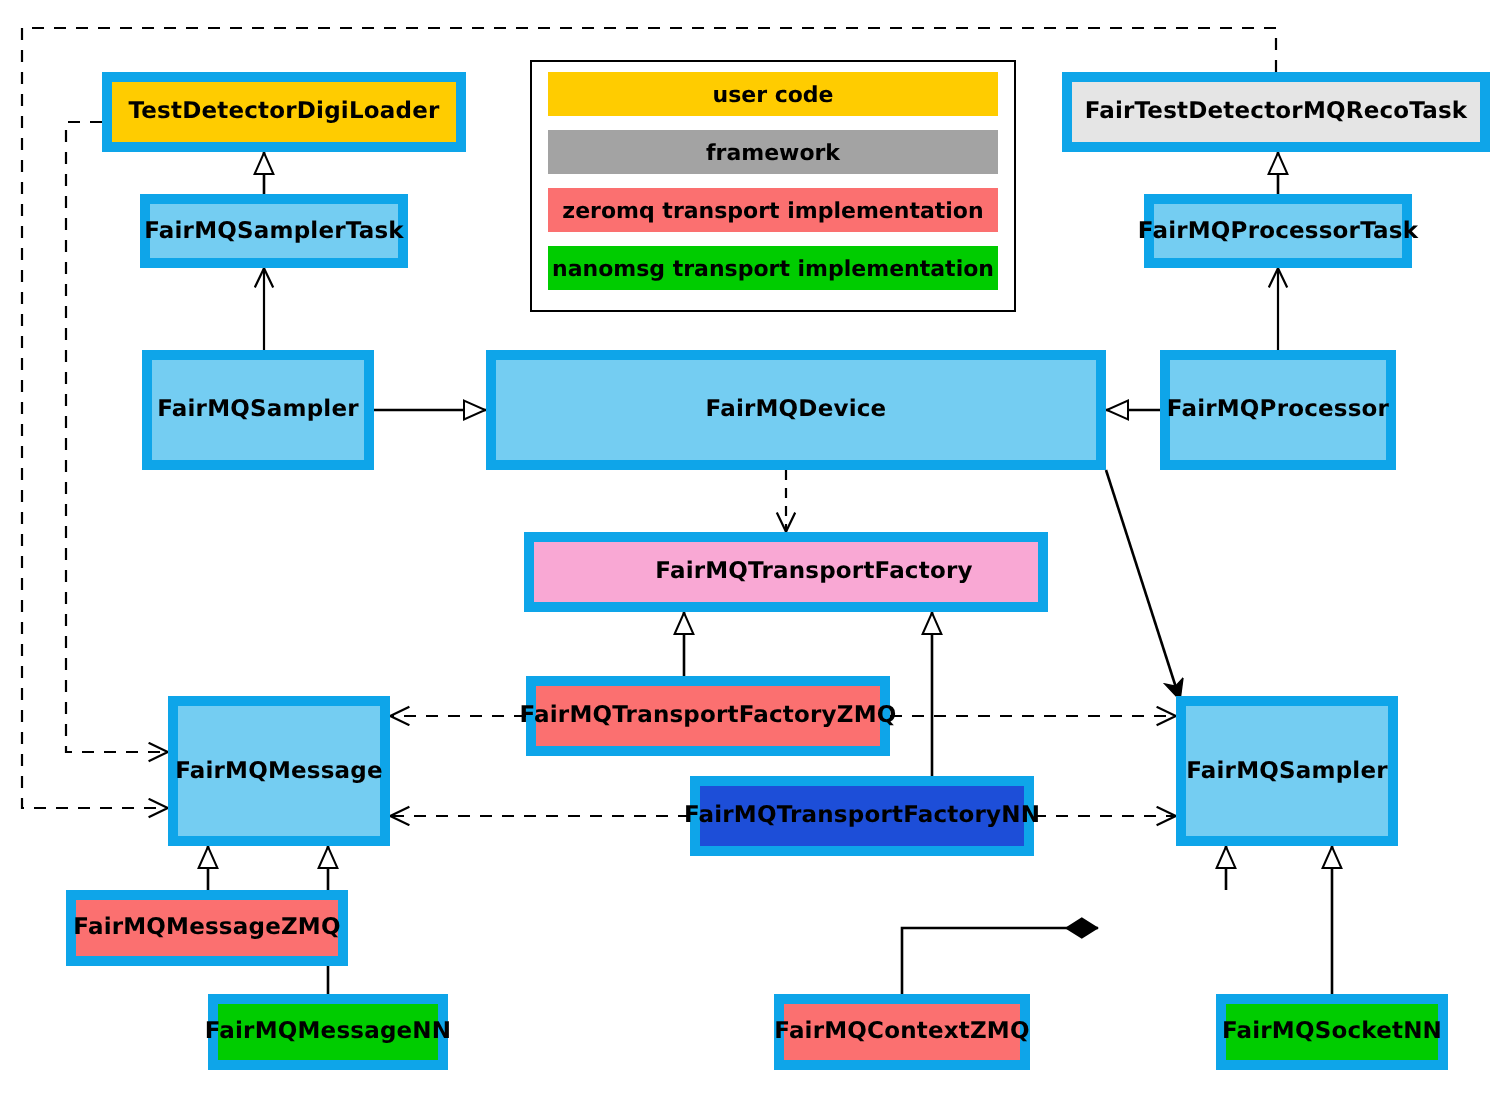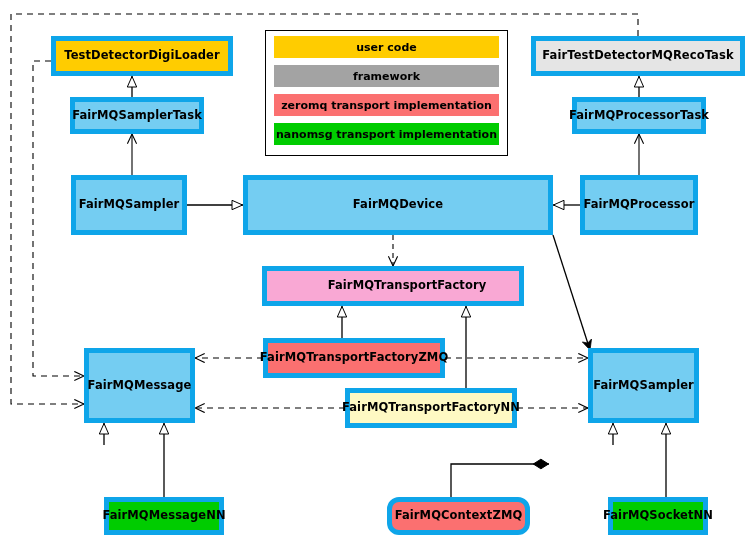--- a/index.html
+++ b/index.html
@@ -129,27 +129,28 @@
   <div class="node" style="left:580px;top:175px;width:118px;height:60px;background:#74CDF2;">FairMQProcessor</div>
 
   <div class="node abstract" style="left:572px;top:97px;width:134px;height:37px;background:#74CDF2;">FairMQProcessorTask</div>
 
   <div class="node" style="left:531px;top:36px;width:214px;height:40px;background:#e5e5e5;">FairTestDetectorMQRecoTask</div>
 
   <div class="node abstract" style="left:262px;top:266px;width:262px;height:40px;background:#f9a8d4;padding-left:28px;">FairMQTransportFactory</div>
 
   <div class="node" style="left:263px;top:338px;width:182px;height:40px;background:#FB7070;">FairMQTransportFactoryZMQ</div>
 
-  <div class="node" style="left:345px;top:388px;width:172px;height:40px;background:#fef9c3;">FairMQTransportFactoryNN</div>
+  <div class="node" style="left:345px;top:388px;width:172px;height:40px;background:#1d4ed8;">FairMQTransportFactoryNN</div>
 
   <div class="node abstract" style="left:84px;top:348px;width:111px;height:75px;background:#74CDF2;">FairMQMessage</div>
 
   <div class="node abstract" style="left:588px;top:348px;width:111px;height:75px;background:#74CDF2;">FairMQSampler</div>
 
+  <div class="node" style="left:33px;top:445px;width:141px;height:38px;background:#FB7070;">FairMQMessageZMQ</div>
 
   <div class="node" style="left:104px;top:497px;width:120px;height:38px;background:#00CC00;">FairMQMessageNN</div>
 
-  <div class="node" style="left:387px;top:497px;width:143px;height:38px;background:#FB7070;border-radius:12px;">FairMQContextZMQ</div>
+  <div class="node" style="left:387px;top:497px;width:128px;height:38px;background:#FB7070;">FairMQContextZMQ</div>
 
 
-  <div class="node" style="left:608px;top:497px;width:100px;height:38px;background:#00CC00;">FairMQSocketNN</div>
+  <div class="node" style="left:608px;top:497px;width:116px;height:38px;background:#00CC00;">FairMQSocketNN</div>
 
 </div>
 
 </body></html>

